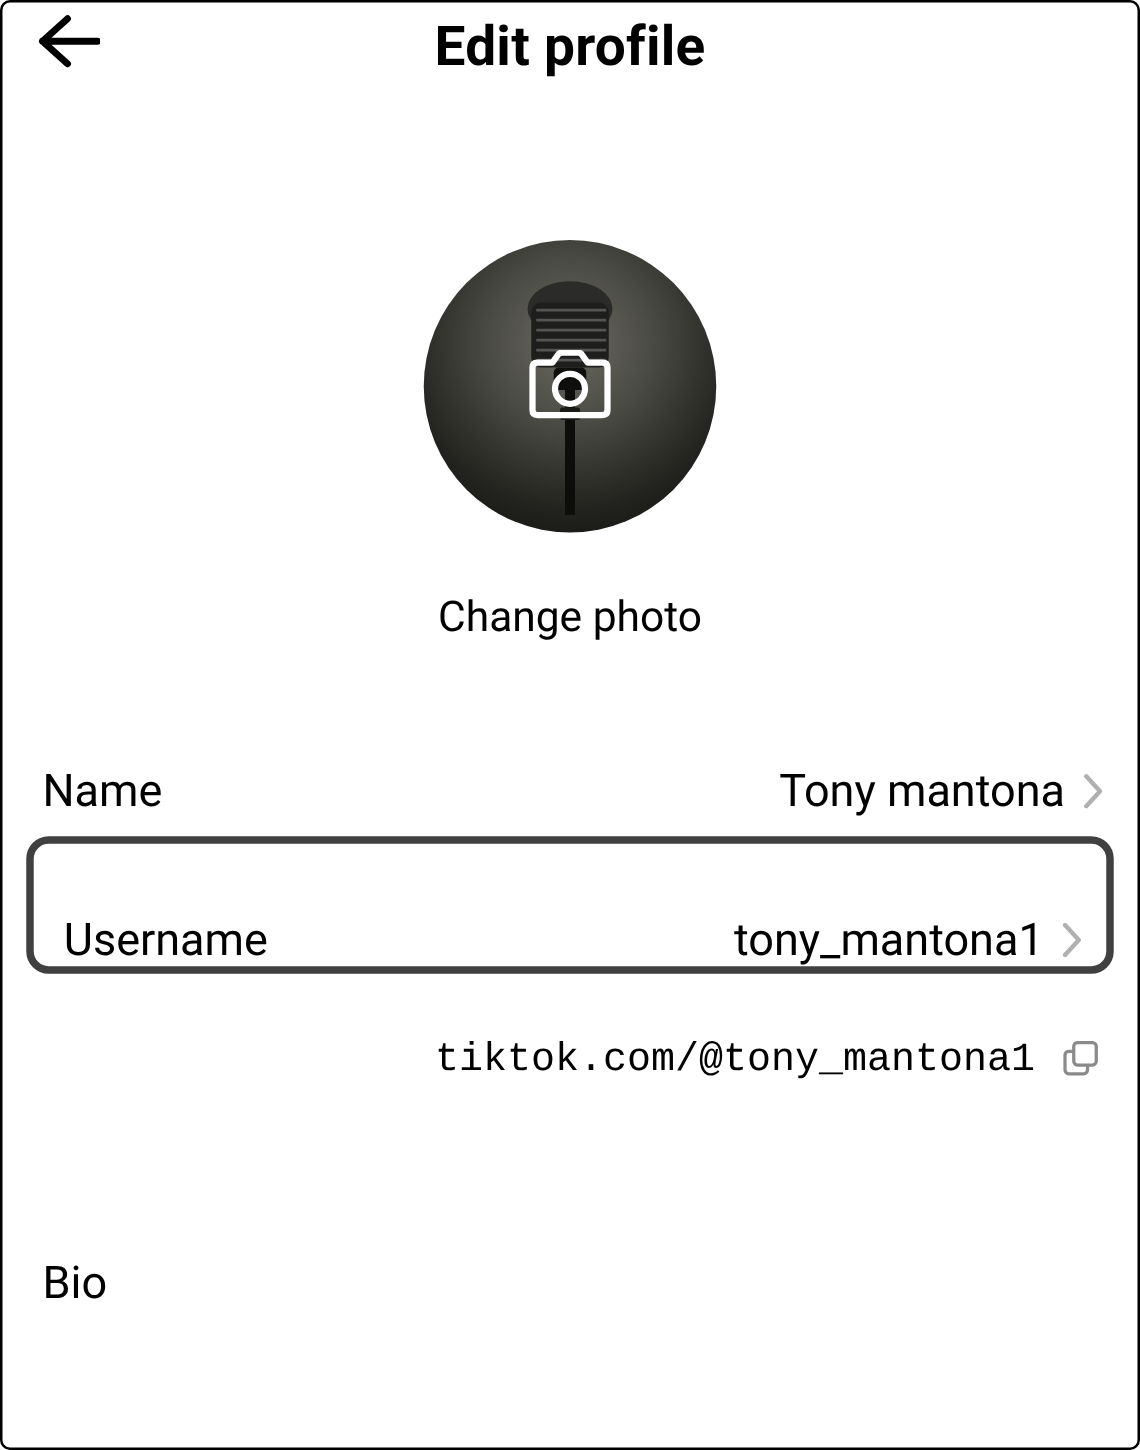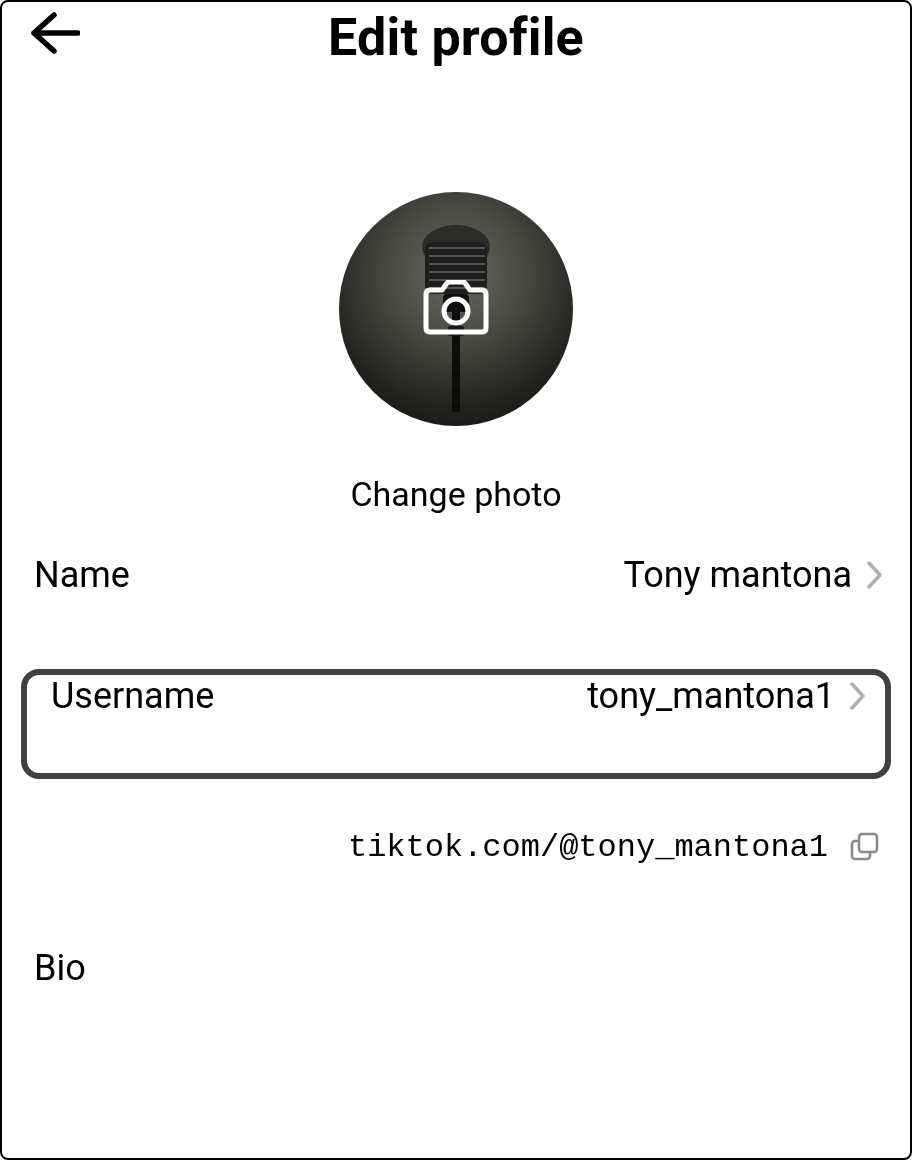--- a/index.html
+++ b/index.html
@@ -1,26 +1,26 @@
 <!DOCTYPE html>
 <html><head>
 <meta charset="utf-8">
 <style>
   * { margin: 0; padding: 0; box-sizing: border-box; }
   html, body { width: 912px; height: 1160px; background: #fff; font-family: -apple-system, BlinkMacSystemFont, "Segoe UI", Roboto, Helvetica, Arial, sans-serif; }
   .frame { width: 912px; height: 1160px; border: 2px solid #000; border-radius: 8px; position: relative; overflow: hidden; background: #fff; }
   .header { position: relative; height: 70px; display: flex; align-items: center; justify-content: center; }
   .back-btn { position: absolute; left: 22px; top: 6px; width: 60px; height: 50px; display: flex; align-items: center; justify-content: center; cursor: pointer; }
-  .title { font-size: 52px; font-weight: 700; color: #000; letter-spacing: 0.2px; }
+  .title { font-size: 44px; font-weight: 700; color: #000; letter-spacing: 0.2px; }
   .avatar-section { display: flex; flex-direction: column; align-items: center; margin-top: 120px; }
   .avatar { width: 234px; height: 234px; border-radius: 50%; background: radial-gradient(circle at 50% 35%, #6a6a62 0%, #4a4a44 35%, #22221e 70%, #0d0d0c 100%); position: relative; display: flex; align-items: center; justify-content: center; cursor: pointer; overflow: hidden; }
   .camera-overlay { position: absolute; width: 72px; height: 58px; display: flex; align-items: center; justify-content: center; }
   .change-photo { margin-top: 48px; font-size: 34px; color: #000; cursor: pointer; }
   .section-label { margin-top: 78px; padding-left: 32px; font-size: 30px; color: #888; font-weight: 400; }
-  .row { display: flex; align-items: flex-start; justify-content: space-between; padding: 0 24px 0 32px; height: 100px; cursor: pointer; }
+  .row { display: flex; align-items: flex-end; justify-content: space-between; padding: 0 24px 0 32px; height: 100px; cursor: pointer; }
   .row .label { font-size: 36px; color: #000; font-weight: 400; }
   .row .value-wrap { display: flex; align-items: center; gap: 12px; }
   .row .value { font-size: 36px; color: #000; font-weight: 400; }
   .row .value.placeholder { color: #a0a0a0; }
   .chevron { width: 22px; height: 34px; display: flex; align-items: center; justify-content: center; }
   .rows-container { margin-top: 40px; }
   .highlight { border: 6px solid #404040; border-radius: 18px; margin: 15px 19px; padding: 0 16px 0 24px; height: 110px; }
   .url-row { display: flex; align-items: center; justify-content: flex-end; padding: 0 28px 0 32px; height: 80px; margin-top: 28px; gap: 18px; font-family: Liberation Mono, monospace; }
   .url-text { font-size: 32px; color: #000; }
   .copy-icon { width: 36px; height: 36px; display: flex; align-items: center; justify-content: center; cursor: pointer; }

